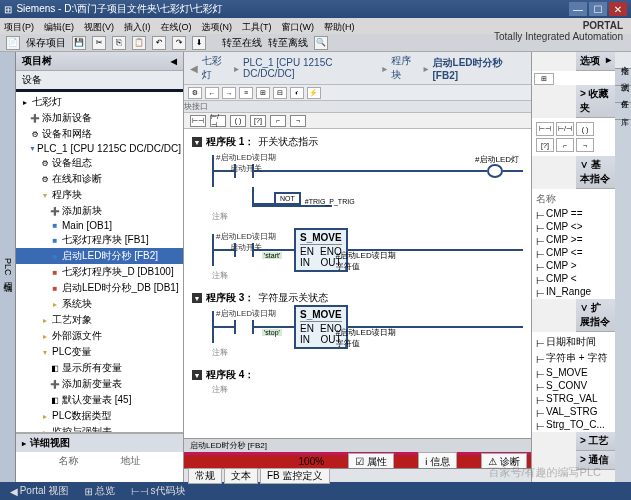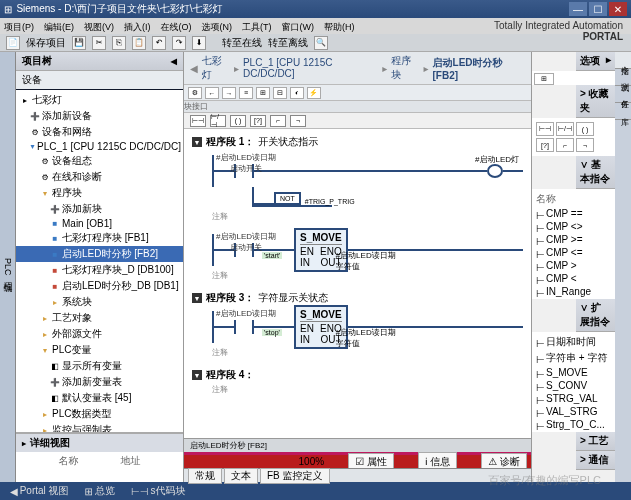--- a/index.html
+++ b/index.html
@@ -10,21 +10,21 @@
 .win-btn { width: 18px; height: 14px; background: #5a7aaa; display: flex; align-items: center; justify-content: center; color: #fff; font-size: 10px; }
 .menubar { background: #d8d8d8; height: 16px; display: flex; align-items: flex-end; padding: 0 4px; gap: 10px; }
 .menubar span { font-size: 9px; }
 .portal-label { position: absolute; right: 8px; top: 20px; text-align: right; font-size: 8px; color: #333; }
 .toolbar { background: #d0d4d8; height: 18px; display: flex; align-items: center; padding: 0 6px; gap: 6px; border-bottom: 1px solid #aaa; }
 .tb-btn { width: 14px; height: 14px; background: #f4f4f4; border: 1px solid #999; display: flex; align-items: center; justify-content: center; font-size: 8px; }
 .main { display: flex; height: 430px; }
 .left-tab { width: 16px; background: #b8c4d4; writing-mode: vertical-rl; display: flex; align-items: center; justify-content: center; font-size: 9px; border-right: 1px solid #888; }
 .sidebar { width: 168px; background: #f4f4f4; border-right: 1px solid #999; display: flex; flex-direction: column; }
 .panel-head { background: linear-gradient(#d8dce4, #c8ccd4); padding: 2px 6px; font-weight: bold; font-size: 10px; border-bottom: 1px solid #aaa; display: flex; justify-content: space-between; align-items: center; }
-.panel-sub { background: #e8ecf0; padding: 2px 6px; font-size: 10px; border-bottom: 1px solid #0f172a; }
+.panel-sub { background: #e8ecf0; padding: 2px 6px; font-size: 10px; border-bottom: 3px solid #0f172a; }
 .tree { flex: 1; overflow: auto; background: #fff; padding: 2px 0; }
 .tree-item { padding: 1px 2px; display: flex; align-items: center; gap: 2px; font-size: 9px; white-space: nowrap; cursor: pointer; }
 .ti-0 { padding-left: 4px; } .ti-1 { padding-left: 14px; } .ti-2 { padding-left: 24px; } .ti-3 { padding-left: 34px; }
 .tree-icon { width: 10px; height: 10px; display: inline-flex; align-items: center; justify-content: center; font-size: 8px; }
 .folder { color: #d4a040; } .block1 { color: #3a7ac4; } .block2 { color: #c44a3a; }
 .selected { background: #3a6ab4; color: #fff; }
 .center { flex: 1; display: flex; flex-direction: column; background: #e8e8e8; }
 .breadcrumb { background: #e4e8ec; padding: 2px 6px; display: flex; align-items: center; gap: 4px; font-size: 9px; color: #2a4a7a; border-bottom: 1px solid #bbb; }
 .bc-sep { color: #888; }
 .editor-tb { background: #e8ecf0; height: 16px; border-bottom: 1px solid #bbb; display: flex; align-items: center; padding: 0 4px; gap: 3px; }
@@ -62,21 +62,21 @@
 .right-tabs { width: 16px; background: #c8d0dc; display: flex; flex-direction: column; }
 .rt-tab { writing-mode: vertical-rl; padding: 8px 2px; font-size: 8px; border-bottom: 1px solid #999; text-align: center; }
 .rp-head { background: linear-gradient(#d8dce4, #c8ccd4); padding: 2px 4px; font-size: 9px; font-weight: bold; border-bottom: 1px solid #aaa; display: flex; justify-content: space-between; margin-left: 44px; }
 .rp-body { background: #fff; padding: 2px; font-size: 8px; flex-shrink: 0; }
 .rp-row { padding: 1px 2px; display: flex; align-items: center; gap: 2px; }
 .rp-icon { width: 8px; height: 8px; display: inline-block; }
 .fav-grid { display: flex; flex-wrap: wrap; gap: 2px; padding: 2px; }
 .fav-item { width: 18px; height: 14px; border: 1px solid #aaa; background: #fff; font-size: 7px; display: flex; align-items: center; justify-content: center; }
 .bottom-bar { background: #2a4a7a; height: 18px; display: flex; align-items: center; padding: 0 6px; gap: 8px; color: #ddd; font-size: 9px; }
 .bb-item { display: flex; align-items: center; gap: 2px; padding: 0 4px; }
-.watermark { position: absolute; right: 30px; bottom: 12px; color: rgba(120,120,120,0.5); font-size: 11px; }
+.watermark { position: absolute; right: 30px; bottom: 20px; color: rgba(120,120,120,0.5); font-size: 11px; }
 .detail-panel { border-top: 2px solid #aaa; }
 .detail-head { background: #d8dce4; padding: 2px 6px; font-size: 9px; font-weight: bold; display: flex; align-items: center; gap: 4px; }
 .detail-body { background: #fff; height: 30px; font-size: 8px; padding: 2px 4px; text-align: center; }
 .dcol { display: inline-block; width: 60px; color: #666; }
 .collapse-icon { font-size: 8px; }
 </style>
 </head>
 <body>
 
 <div class="titlebar">
@@ -95,22 +95,22 @@
   <span>项目(P)</span>
   <span>编辑(E)</span>
   <span>视图(V)</span>
   <span>插入(I)</span>
   <span>在线(O)</span>
   <span>选项(N)</span>
   <span>工具(T)</span>
   <span>窗口(W)</span>
   <span>帮助(H)</span>
   <div class="portal-label">
+    <div style="font-weight:bold;font-size:10px">PORTAL</div>
     <div>Totally Integrated Automation</div>
-    <div style="font-weight:bold;font-size:10px">PORTAL</div>
   </div>
 </div>
 
 <div class="toolbar">
   <div class="tb-btn">📄</div>
   <span>保存项目</span>
   <div class="tb-btn">💾</div>
   <div class="tb-btn">✂</div>
   <div class="tb-btn">⎘</div>
   <div class="tb-btn">📋</div>

